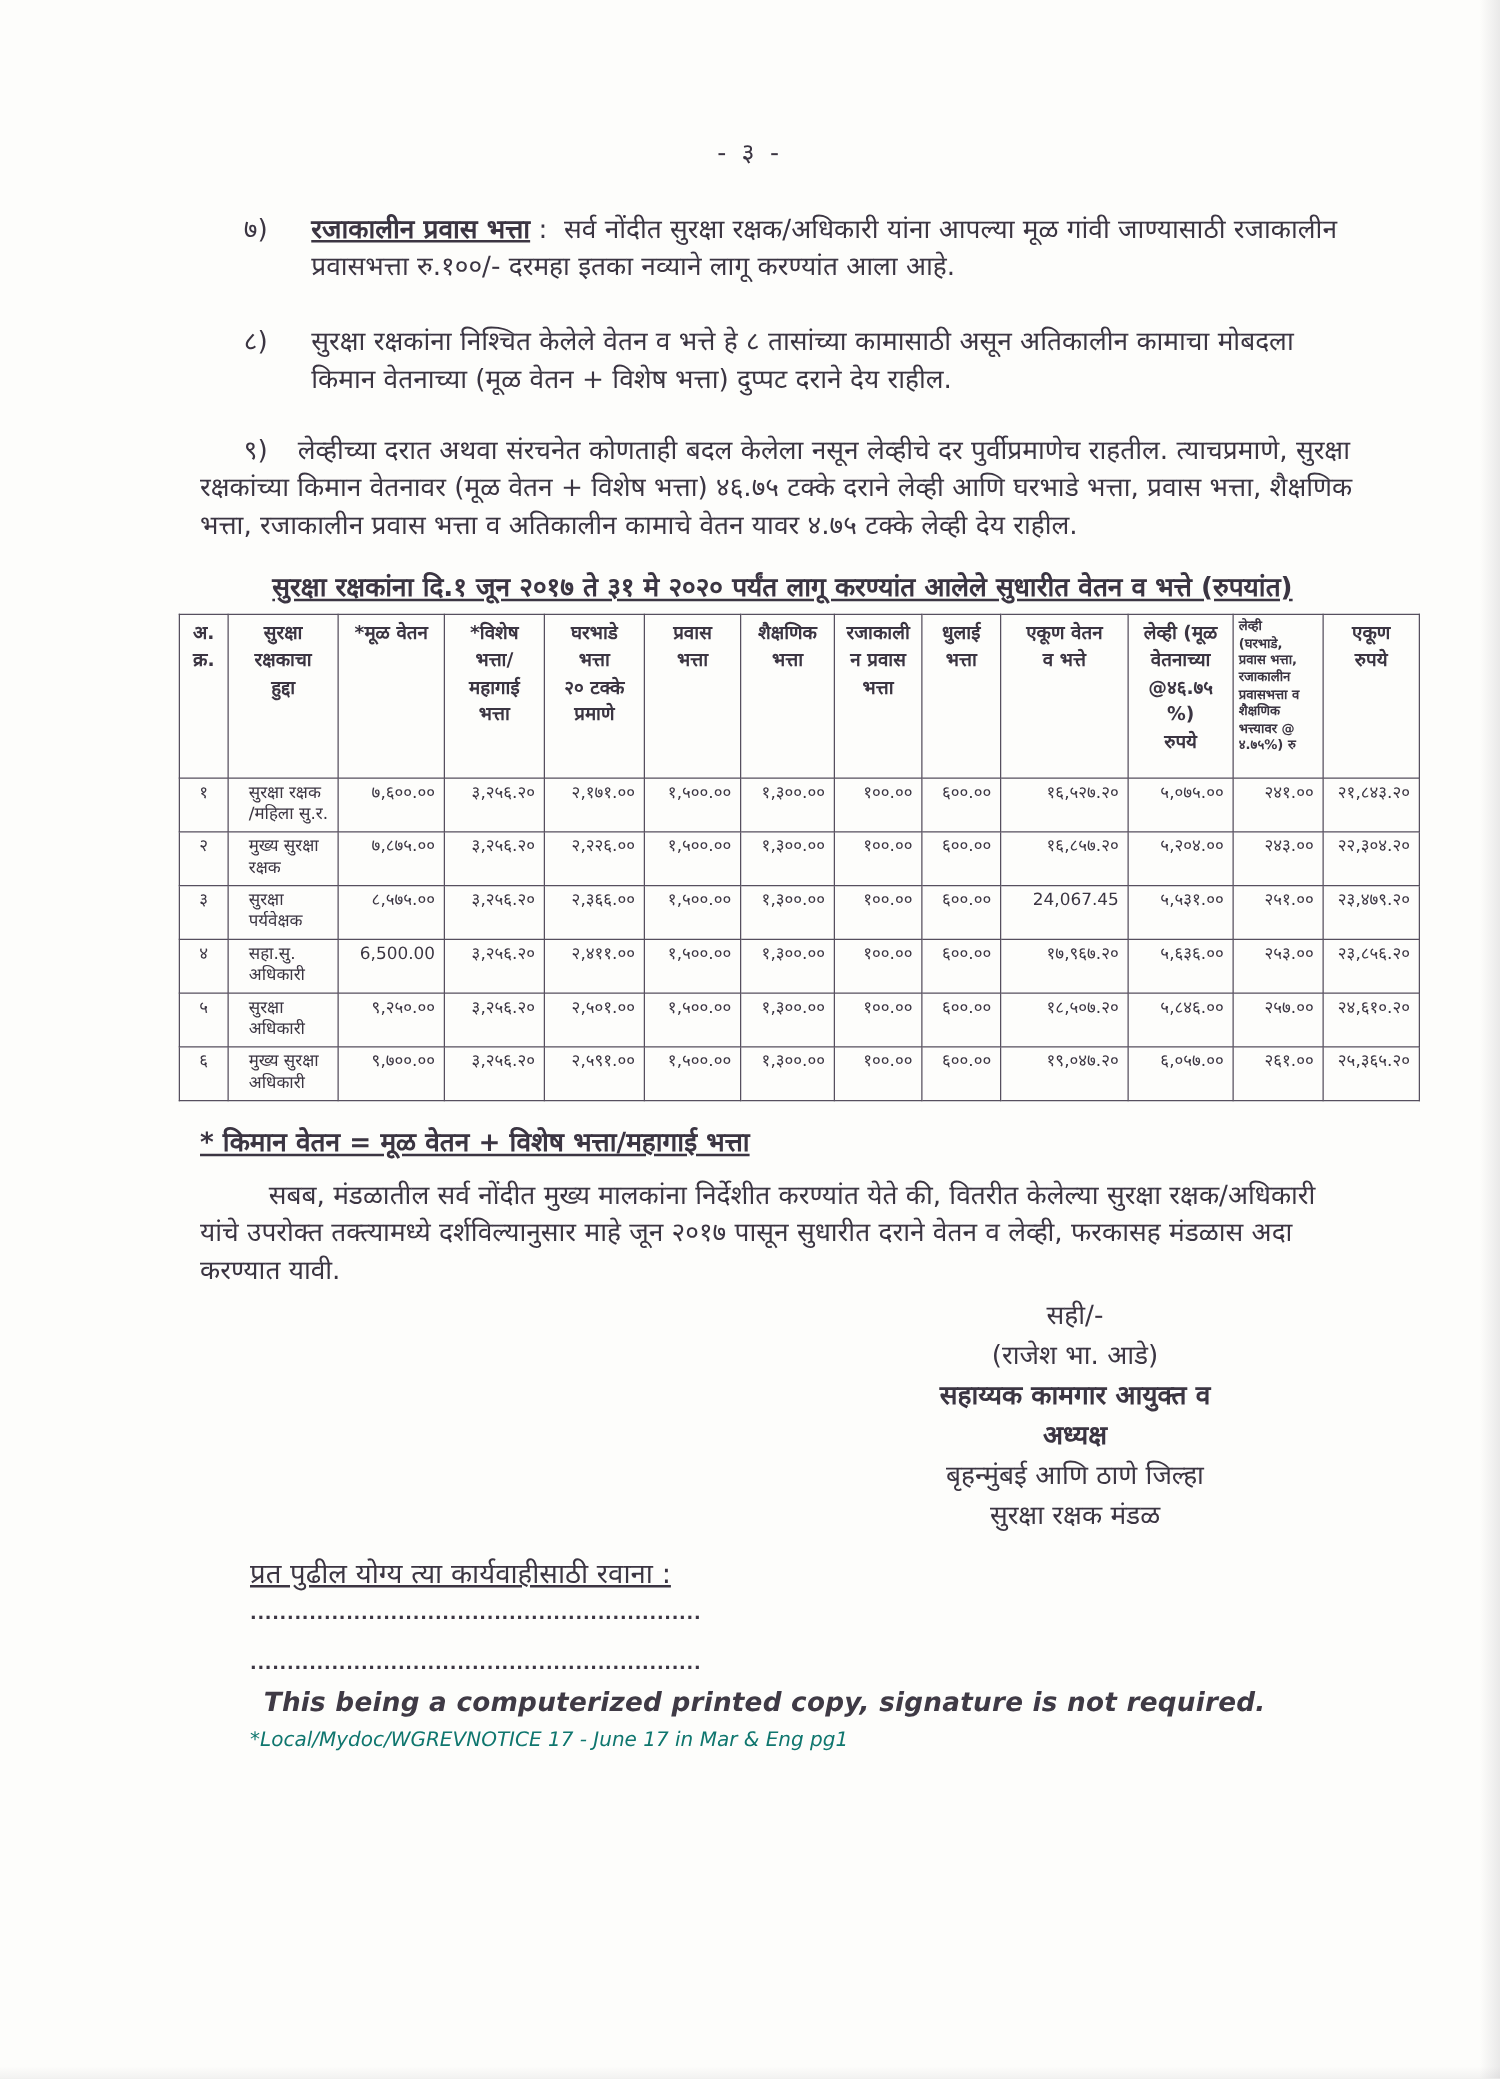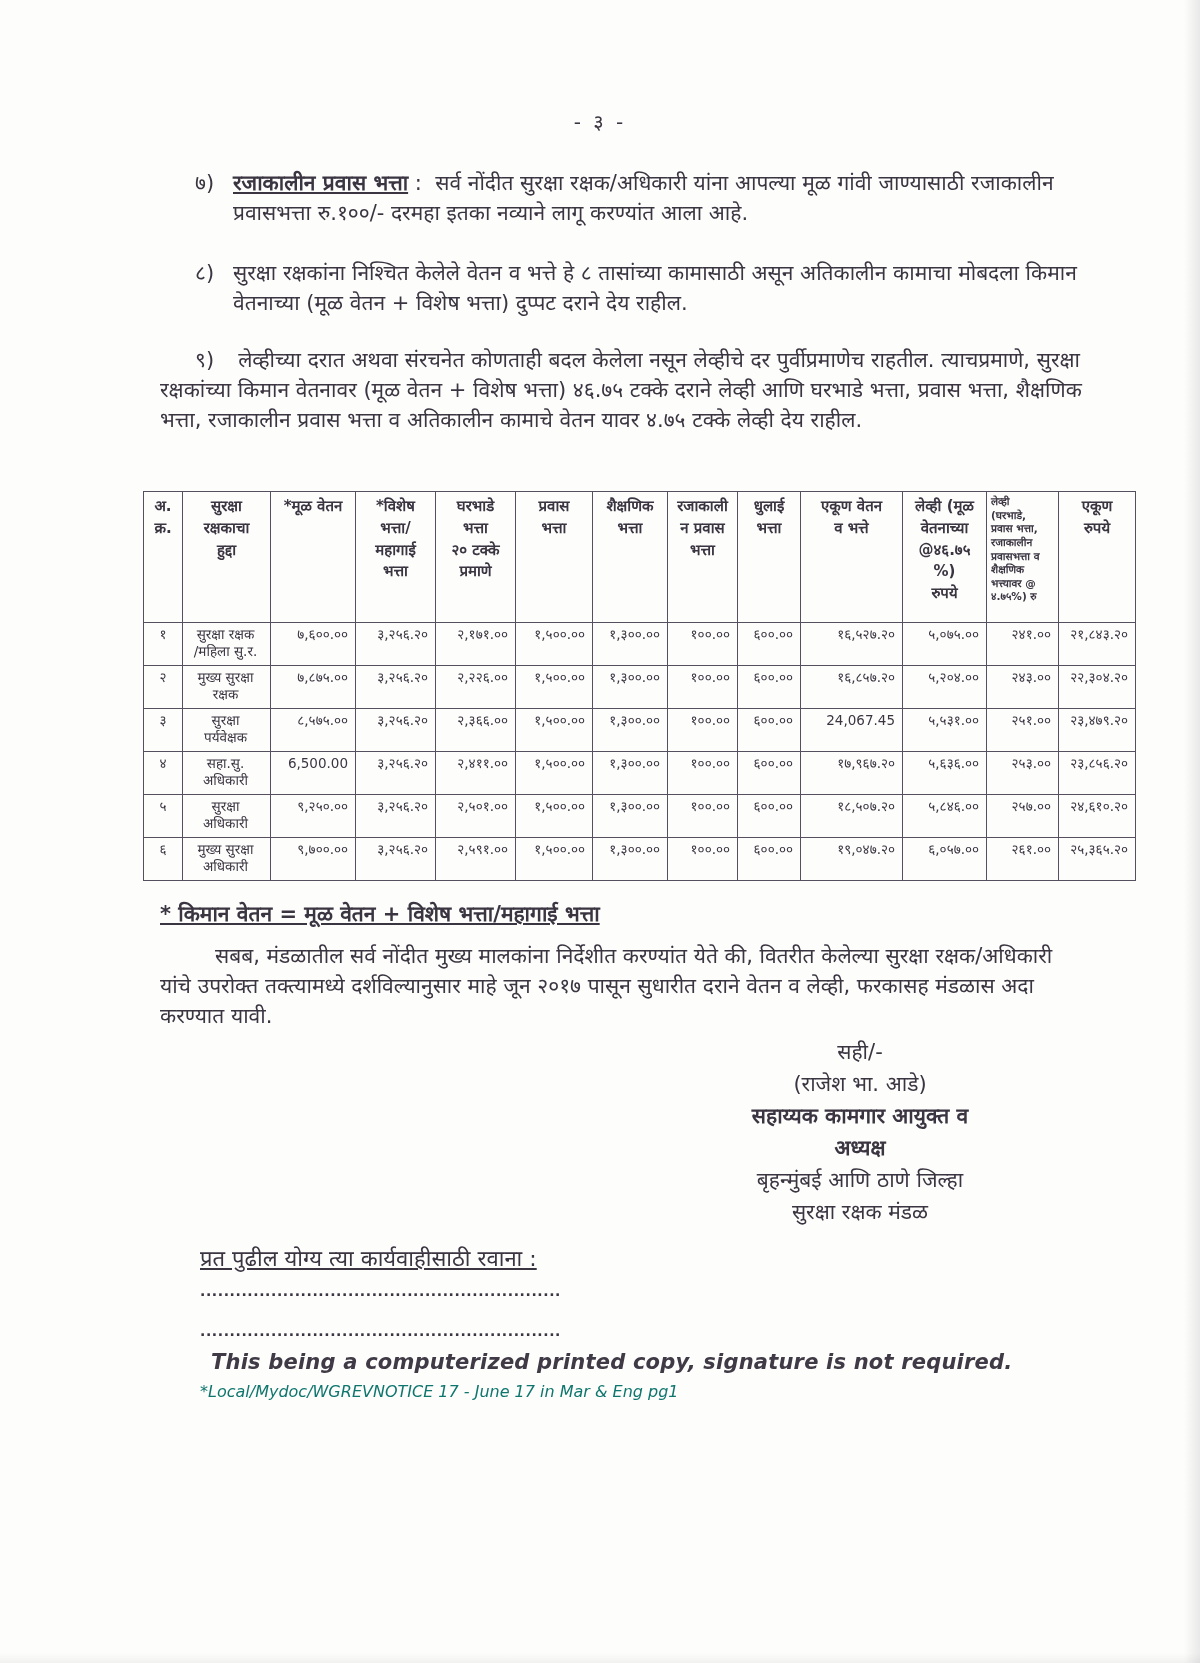--- a/index.html
+++ b/index.html
@@ -12,41 +12,41 @@
   .edge-shadow-right{position:absolute;top:0;right:0;width:16px;height:100%;
     background:linear-gradient(to right,rgba(0,0,0,0),rgba(60,55,70,0.10));}
   .edge-shadow-bottom{position:absolute;left:0;bottom:0;width:100%;height:10px;
     background:linear-gradient(to bottom,rgba(0,0,0,0),rgba(60,55,70,0.06));}
 
   .abs{position:absolute;}
   .pageno{top:108px;left:0;width:1200px;text-align:center;font-size:20px;letter-spacing:3px;}
 
   .para{font-size:21px;line-height:30px;}
   .pnum{position:absolute;left:0;top:0;}
-  .ptext{margin-left:38px;}
+  .ptext{margin-left:54px;}
   #p7{top:168px;left:195px;width:887px;}
   #p8{top:258px;left:195px;width:887px;}
   #p9{top:345px;left:160px;width:925px;text-indent:35px;}
   #p9 .pnum9{margin-right:24px;}
   .para-heading{font-weight:bold;text-decoration:underline;}
   .para-sep{white-space:pre;}
 
   .tbl-title{top:455px;left:160px;width:932px;text-align:center;
     font-size:21px;font-weight:bold;text-decoration:underline;}
 
   table.wage{position:absolute;top:491px;left:143px;width:992px;
     border-collapse:collapse;table-layout:fixed;}
   table.wage th,table.wage td{border:1.5px solid #564f5e;overflow:hidden;}
   table.wage th{vertical-align:top;text-align:center;font-size:15px;font-weight:bold;
     line-height:1.45;padding:4px 2px 0 2px;height:126px;white-space:pre-line;}
   table.wage th.c11{font-size:10.5px;line-height:1.3;text-align:left;padding:3px 2px 0 4px;font-weight:bold;margin-top:18px;}
   table.wage td{vertical-align:top;font-size:13.5px;line-height:17px;
     padding:3px 7px 0 3px;height:39px;text-align:right;white-space:pre-line;}
   table.wage td.c0{text-align:center;padding-right:3px;}
-  table.wage td.c1{text-align:center;padding-left:5px;}
+  table.wage td.c1{text-align:left;padding-left:16px;}
   col.c0{width:39px;} col.c1{width:88px;} col.c2{width:85px;} col.c3{width:80px;}
   col.c4{width:80px;} col.c5{width:77px;} col.c6{width:75px;} col.c7{width:70px;}
   col.c8{width:63px;} col.c9{width:102px;} col.c10{width:84px;} col.c11{width:72px;}
   col.c12{width:77px;}
 
   .formula{top:899px;left:160px;font-size:21px;font-weight:bold;text-decoration:underline;}
   #closing{top:941px;left:160px;width:927px;text-indent:55px;}
 
   .signature{top:1036px;left:620px;width:480px;text-align:center;
     font-size:21px;line-height:32px;}
@@ -72,20 +72,21 @@
     <div class="ptext"><span class="para-heading">रजाकालीन प्रवास भत्ता</span><span class="para-sep"> :  </span><span>सर्व नोंदीत सुरक्षा रक्षक/अधिकारी यांना आपल्या मूळ गांवी जाण्यासाठी रजाकालीन प्रवासभत्ता रु.१००/- दरमहा इतका नव्याने लागू करण्यांत आला आहे.</span></div>
   </div>
 
   <div class="abs para" id="p8">
     <span class="pnum">८)</span>
     <div class="ptext"><span>सुरक्षा रक्षकांना निश्चित केलेले वेतन व भत्ते हे ८ तासांच्या कामासाठी असून अतिकालीन कामाचा मोबदला किमान वेतनाच्या  (मूळ वेतन + विशेष भत्ता) दुप्पट दराने देय राहील.</span></div>
   </div>
 
   <div class="abs para" id="p9"><span class="pnum9">९)</span><span>लेव्हीच्या दरात अथवा संरचनेत कोणताही बदल केलेला नसून लेव्हीचे दर पुर्वीप्रमाणेच राहतील.  त्याचप्रमाणे, सुरक्षा रक्षकांच्या किमान वेतनावर (मूळ वेतन + विशेष भत्ता) ४६.७५ टक्के दराने लेव्ही आणि घरभाडे भत्ता, प्रवास भत्ता, शैक्षणिक भत्ता, रजाकालीन प्रवास भत्ता  व अतिकालीन कामाचे वेतन यावर ४.७५ टक्के लेव्ही देय राहील.</span></div>
 
+  <div class="abs tbl-title">सुरक्षा रक्षकांना दि.१ जून २०१७ ते ३१ मे २०२० पर्यंत लागू करण्यांत आलेले सुधारीत वेतन व भत्ते (रुपयांत)</div>
 
   <table class="wage">
     <colgroup>
       <col class="c0">
         <col class="c1">
         <col class="c2">
         <col class="c3">
         <col class="c4">
       <col class="c5">
         <col class="c6">

